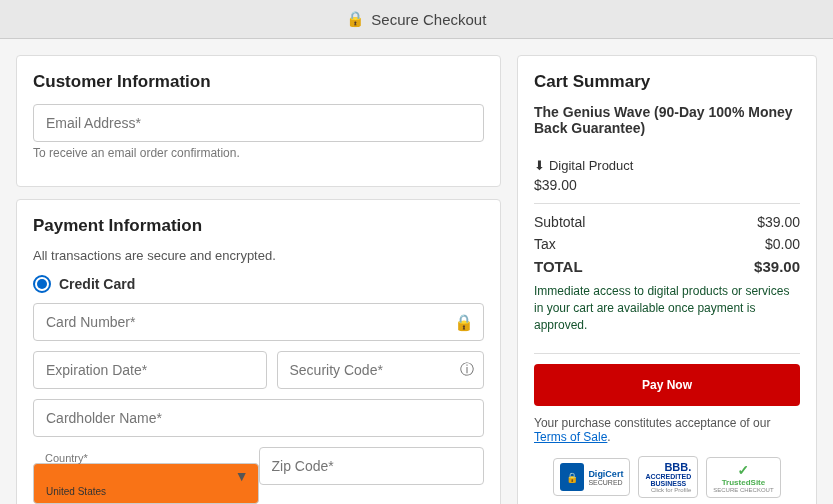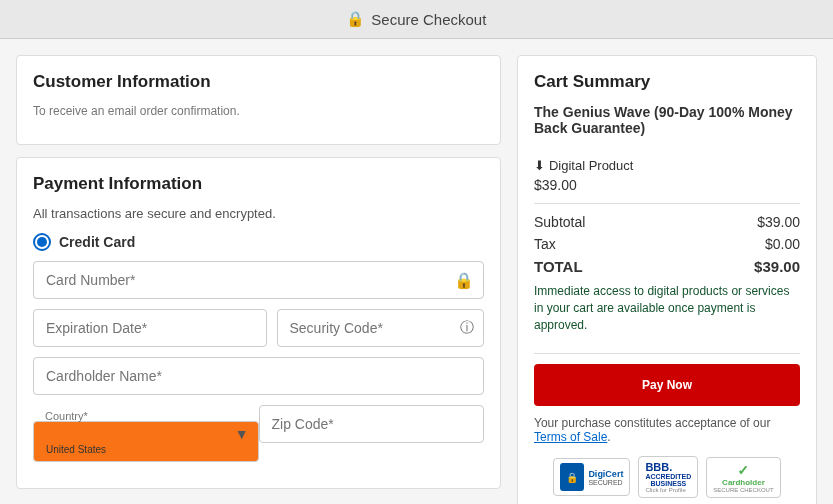--- a/index.html
+++ b/index.html
@@ -298,21 +298,21 @@
       display: flex;
       align-items: center;
       justify-content: center;
       color: #fff;
       font-size: 10px;
       font-weight: bold;
     }
     .bbb-badge {
       display: flex;
       flex-direction: column;
-      align-items: flex-start;
+      align-items: flex-end;
       border: 1px solid #ccc;
       border-radius: 4px;
       padding: 4px 6px;
       background: #fff;
       font-size: 8px;
       text-align: center;
     }
     .bbb-seal {
       font-weight: bold;
       color: #003594;
@@ -343,20 +343,21 @@
   <span>Secure Checkout</span>
 </div>
 
 <div class="main-layout">
 
   <div class="left-panel">
 
     <div class="card">
       <div class="section-title">Customer Information</div>
       <div class="form-group">
+        <input class="form-input" type="email" placeholder="Email Address*" style="">
         <div class="input-hint">To receive an email order confirmation.</div>
       </div>
     </div>
 
     <div class="card">
       <div class="section-title">Payment Information</div>
       <div class="payment-secure-note">All transactions are secure and encrypted.</div>
 
       <div class="credit-card-row">
         <div class="radio-label">
@@ -453,21 +454,21 @@
         </div>
 
         <div class="bbb-badge">
           <div class="bbb-seal">BBB.</div>
           <div style="font-size:7px;font-weight:bold;color:#003594;">ACCREDITED<br>BUSINESS</div>
           <div style="font-size:6px;color:#888;">Click for Profile</div>
         </div>
 
         <div class="trusted-badge">
           <div class="trusted-check">✓</div>
-          <div style="font-size:8px;font-weight:bold;color:#4caf50;">Cardholder</div>
+          <div style="font-size:8px;font-weight:bold;color:#4caf50;">TrustedSite</div>
           <div style="font-size:6px;color:#888;">SECURE CHECKOUT</div>
         </div>
       </div>
 
     </div>
   </div>
 
 </div>
 
 </body></html>

